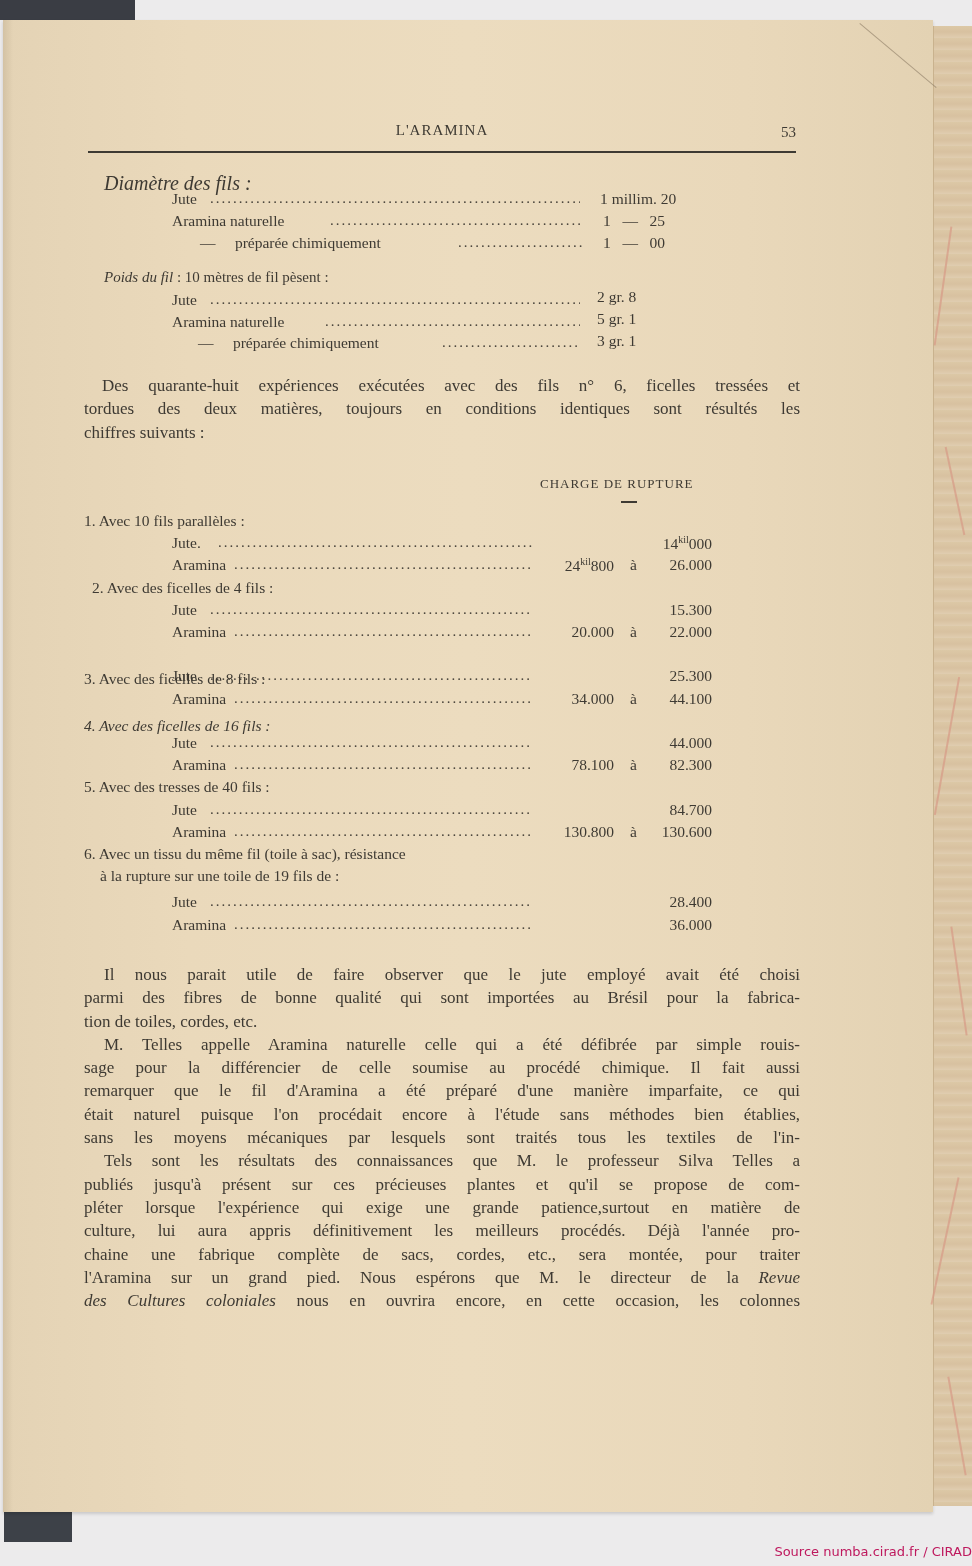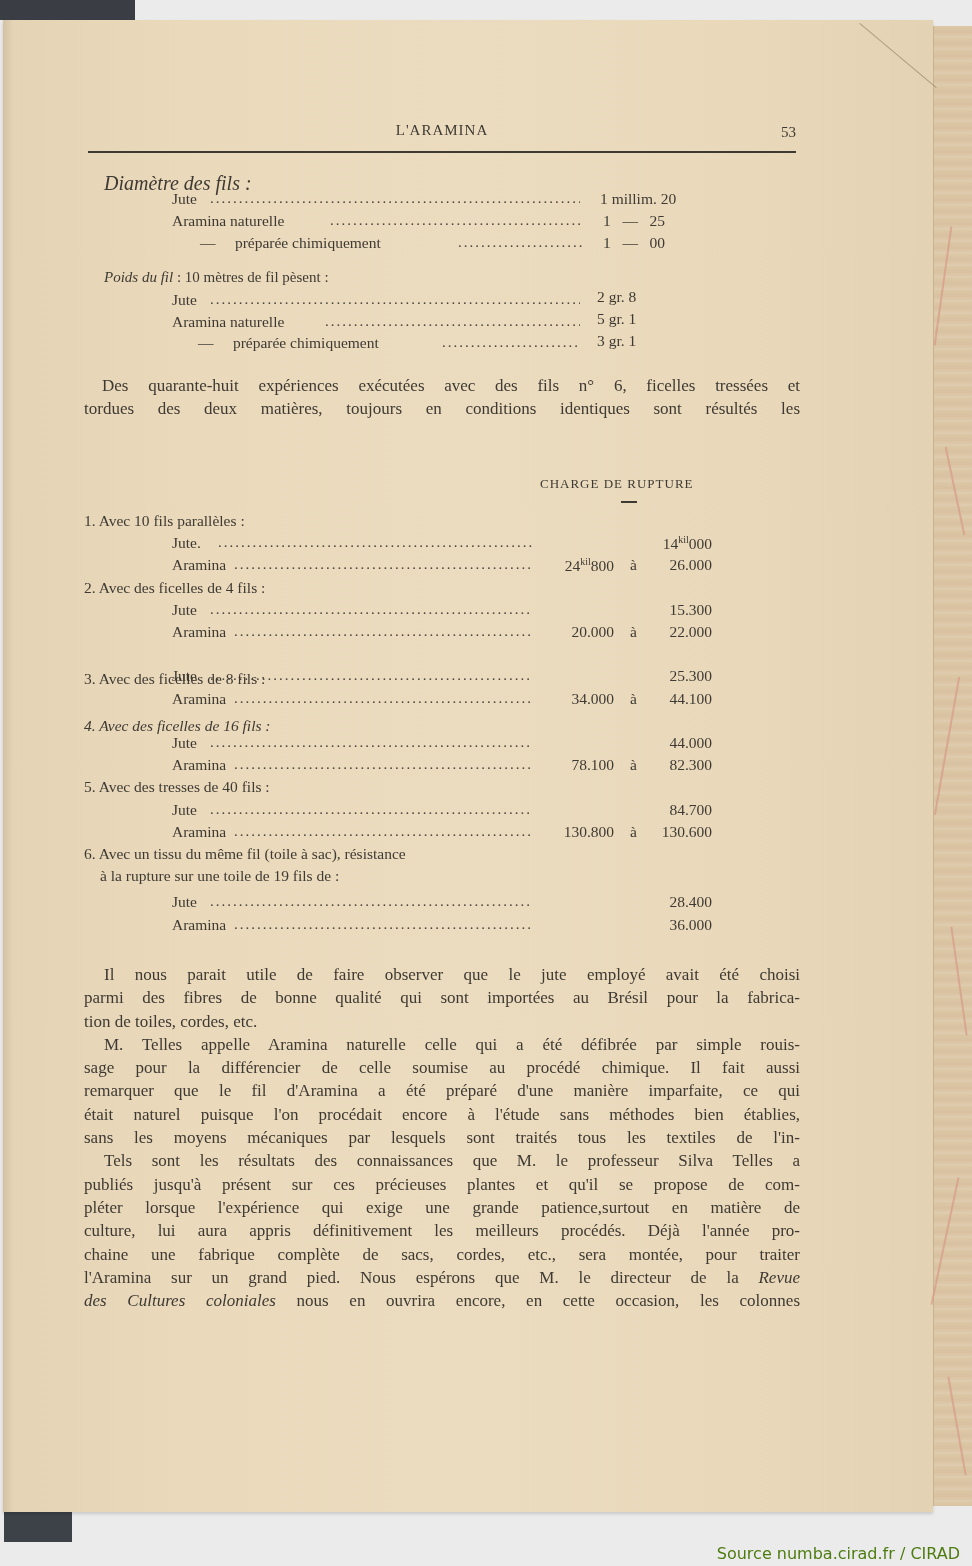--- a/index.html
+++ b/index.html
@@ -70,22 +70,22 @@
     .charge-head {
       position: absolute; left: 540px; top: 476px; font-size: 13px; letter-spacing: 1px;
     }
     .charge-dash {
       position: absolute; left: 621px; top: 501px; width: 16px; height: 2px; background: #3e3a33;
     }
     .rowtxt { position: absolute; font-size: 15.5px; white-space: nowrap; }
     .val { position: absolute; font-size: 15.5px; white-space: nowrap; text-align: right; }
     sup { font-size: 10px; }
     .source {
-      position: absolute; right: 12px; top: 1544px; font-family: "DejaVu Sans", sans-serif;
-      font-size: 16px; color: #4d7c0f;
+      position: absolute; right: 0; top: 1544px; font-family: "DejaVu Sans", sans-serif;
+      font-size: 13px; color: #be185d;
     }
   </style>
 </head>
 <body>
 
 <div class="topdark"></div>
 <div class="bottomdark"></div>
 
 <div class="page"></div>
 <div class="edge">
@@ -122,36 +122,37 @@
 <div class="txt" style="left:172px;top:313px;">Aramina naturelle</div>
 <div class="dots" style="left:325px;top:313px;width:255px;">..................................................................</div>
 <div class="txt" style="left:597px;top:310px;">5 gr. 1</div>
 <div class="txt" style="left:198px;top:334px;white-space:pre;">—     préparée chimiquement</div>
 <div class="dots" style="left:442px;top:334px;width:138px;">..................................................................</div>
 <div class="txt" style="left:597px;top:332px;">3 gr. 1</div>
 
 <div class="para" style="top:374px;">
   <span class="ln" style="padding-left:18px;">Des quarante-huit expériences exécutées avec des fils n° 6, ficelles tressées et</span>
   <span class="ln">tordues des deux matières, toujours en conditions identiques sont résultés les</span>
+  <span class="ln last">chiffres suivants :</span>
 </div>
 
 <div class="charge-head">CHARGE DE RUPTURE</div>
 <div class="charge-dash"></div>
 
 <div id="results-table">
     <div class="rowtxt" style="left:84px;top:512px;">1. Avec 10 fils parallèles :</div>
     <div class="rowtxt" style="left:172px;top:534.2px;">Jute. </div>
     <div class="dots" style="left:218px;top:534.2px;width:314px;">................................................................................</div>
     <div class="val" style="left:630px;width:82px;top:534.2px;"><span>14</span><sup>kil</sup><span>000</span></div>
     <div class="rowtxt" style="left:172px;top:556.4000000000001px;">Aramina</div>
     <div class="dots" style="left:234px;top:556.4000000000001px;width:298px;">................................................................................</div>
     <div class="val" style="left:540px;width:74px;top:556.4000000000001px;"><span>24</span><sup>kil</sup><span>800</span></div>
     <div class="rowtxt" style="left:630px;top:556.4000000000001px;">à</div>
     <div class="val" style="left:630px;width:82px;top:556.4000000000001px;"><span>26.000</span></div>
-    <div class="rowtxt" style="left:84px;top:578.6000000000001px;">2. Avec des ficelles de 4 fils :</div>
+    <div class="rowtxt" style="left:92px;top:578.6000000000001px;">2. Avec des ficelles de 4 fils :</div>
     <div class="rowtxt" style="left:172px;top:600.8000000000002px;">Jute</div>
     <div class="dots" style="left:210px;top:600.8000000000002px;width:322px;">................................................................................</div>
     <div class="val" style="left:630px;width:82px;top:600.8000000000002px;"><span>15.300</span></div>
     <div class="rowtxt" style="left:172px;top:623.0000000000002px;">Aramina </div>
     <div class="dots" style="left:234px;top:623.0000000000002px;width:298px;">................................................................................</div>
     <div class="val" style="left:540px;width:74px;top:623.0000000000002px;"><span>20.000</span></div>
     <div class="rowtxt" style="left:630px;top:623.0000000000002px;">à</div>
     <div class="val" style="left:630px;width:82px;top:623.0000000000002px;"><span>22.000</span></div>
     <div class="rowtxt" style="left:84px;top:670px;">3. Avec des ficelles de 8 fils :</div>
     <div class="rowtxt" style="left:172px;top:667.4000000000003px;">Jute</div>

